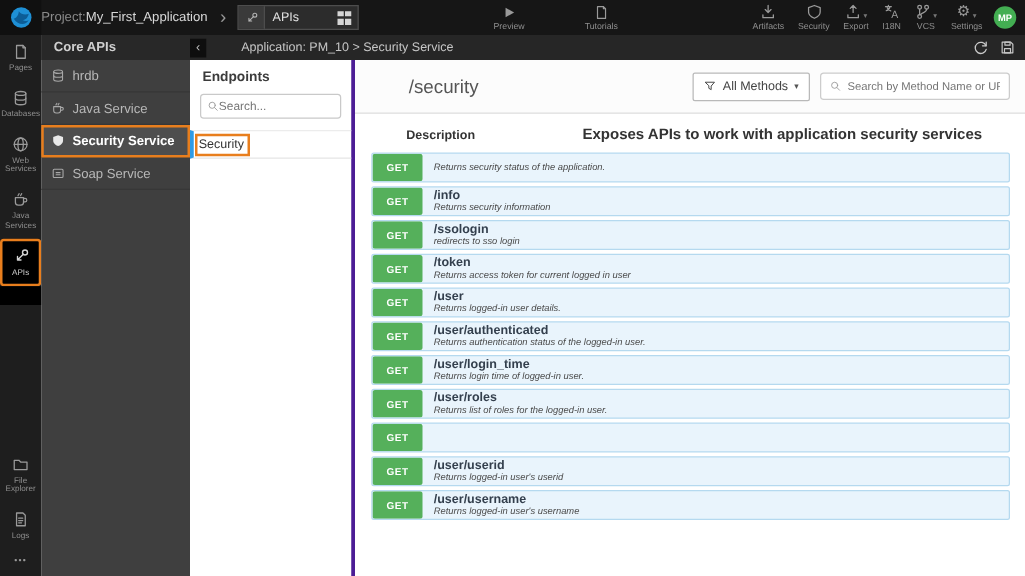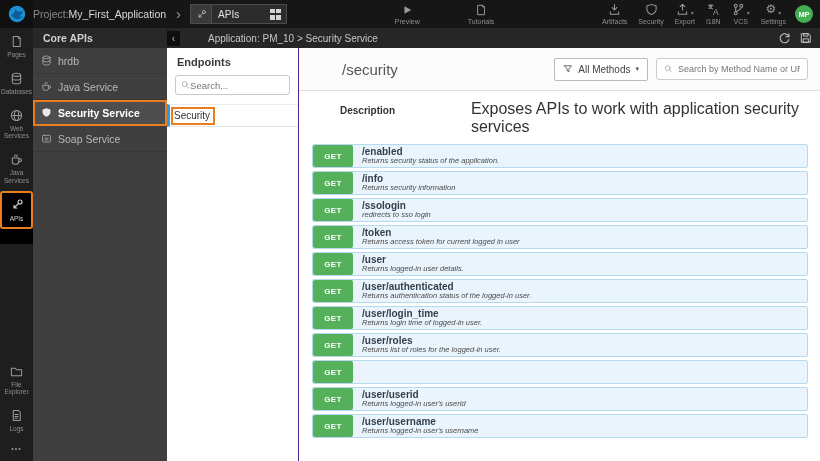--- a/index.html
+++ b/index.html
@@ -36,42 +36,42 @@
   .rail-item { display:flex; flex-direction:column; align-items:center; gap:3px; padding:7px 0 6px;
     color:#8f8f8f; font-size:6.5px; text-align:center; line-height:1.2; }
   .rail-item .glyph { color:#9a9a9a; }
   .rail-item.active { background:#000; outline:2px solid #e87e1d; outline-offset:-2px; border-radius:3px; color:#cfcfcf; }
   .rail-item.active .glyph { color:#d5d5d5; }
   .rail-black-spacer { height:15px; background:#000; }
   .rail-bottom { margin-top:auto; display:flex; flex-direction:column; }
   .rail-dots { color:#9a9a9a; font-size:7px; text-align:center; padding:6px 0 9px; letter-spacing:1px; }
 
   
-  .panel-core { width:134px; background:#3f3f3f; display:flex; flex-direction:column; }
+  .panel-core { width:119px; background:#3f3f3f; display:flex; flex-direction:column; }
   .core-header { height:20px; background:#282828; color:#d0d0d0; font-size:10.5px; font-weight:bold;
     display:flex; align-items:center; padding-left:10px; }
   .core-item { height:26px; display:flex; align-items:center; gap:6px; padding-left:8px;
     color:#b8b8b8; font-size:10.5px; border-bottom:1px solid #373737; }
   .core-item .glyph { color:#a8a8a8; }
   .core-item.selected { background:#4e4e4e; color:#fff; font-weight:bold;
     outline:2px solid #e87e1d; outline-offset:-2px; }
   .core-item.selected .glyph { color:#e8e8e8; }
 
   
   .content-col { flex:1; display:flex; flex-direction:column; min-width:0; }
   .breadcrumb-bar { height:20px; background:#262626; display:flex; align-items:center; }
   .collapse-btn { width:13px; height:15px; background:#0e0e0e; color:#bbb; font-size:10px;
     display:flex; align-items:center; justify-content:center; }
   .breadcrumb-text { color:#c6c6c6; font-size:10px; margin-left:28px; }
   .bc-actions { margin-left:auto; display:flex; gap:9px; margin-right:8px; color:#c9c9c9; }
 
   .content-row { flex:1; display:flex; min-height:0; }
 
   
-  .panel-endpoints { width:132px; background:#fff; border-right:1px solid #4c1d95; display:flex; flex-direction:column; }
+  .panel-endpoints { width:132px; background:#fff; border-right:3px solid #4c1d95; display:flex; flex-direction:column; }
   .ep-title { font-size:11px; font-weight:bold; color:#3b3b3b; padding:8px 0 7px 10px; }
   .ep-search { margin:0 8px 9px 8px; height:20px; border:1px solid #c9c9c9; border-radius:3px;
     display:flex; align-items:center; gap:0; padding:0 5px; color:#999; background:#fff; }
   .ep-search input { border:none; outline:none; width:100%; font-size:9.5px; color:#555; font-family:inherit; }
   .ep-item { border-left:3px solid #2e9be6; border-top:1px solid #ececec; border-bottom:1px solid #e5e5e5;
     padding:5px 0 5px 3px; font-size:10px; color:#333; }
   .annotated-box { outline:2px solid #e87e1d; padding:1px 3px 2px 1px; }
 
   
   .main { flex:1; display:flex; flex-direction:column; background:#fff; min-width:0; }
@@ -81,21 +81,21 @@
   .header-right { margin-left:auto; display:flex; align-items:center; gap:8px; }
   .methods-dd { height:23px; border:1px solid #b9b9b9; border-radius:2px; background:#fff;
     display:flex; align-items:center; gap:5px; padding:0 8px; font-size:10px; color:#444; }
   .methods-dd .dd-caret { font-size:7px; color:#555; }
   .hdr-search { height:22px; width:152px; border:1px solid #ccc; border-radius:3px; background:#fff;
     display:flex; align-items:center; gap:5px; padding:0 7px; color:#999; }
   .hdr-search input { border:none; outline:none; width:100%; font-size:9px; color:#555; font-family:inherit; }
 
   .desc-row { display:flex; align-items:baseline; padding:9px 0 7px 41px; }
   .desc-label { width:94px; font-size:10px; font-weight:bold; color:#333; }
-  .desc-text { font-size:16px; font-weight:normal; color:#333;padding-left:47px; }
+  .desc-text { font-size:12px; font-weight:bold; color:#333;padding-left:47px; }
 
   .endpoint-list { padding:1px 12px 0 13px; }
   .ep-row { display:flex; align-items:stretch; height:24px; margin-bottom:3px;
     background:#e9f4fc; border:1px solid #b5d9ef; border-radius:2px; overflow:hidden; }
   .method-badge { width:40px; flex:0 0 40px; background:#55b05b; color:#fff; font-size:8px; font-weight:bold;
     letter-spacing:.4px; display:flex; align-items:center; justify-content:center; border-radius:2px; }
   .ep-info { padding-left:9px; display:flex; flex-direction:column; justify-content:center; line-height:1.18; min-width:0; }
   .ep-path { font-size:10px; font-weight:bold; color:#333f4d; }
   .ep-desc { font-size:7.5px; font-style:italic; color:#4a4a4a; }
 </style>
@@ -383,21 +383,20 @@
 
         <div class="desc-row">
           <span class="desc-label">Description</span>
           <span class="desc-text">Exposes APIs to work with application security services</span>
         </div>
 
         <div class="endpoint-list">
           <div class="ep-row">
             <span class="method-badge">GET</span>
             <span class="ep-info">
-                <span class="ep-path">/enabled</span>
                 <span class="ep-desc">Returns security status of the application.</span>
               </span>
           </div>
           <div class="ep-row">
             <span class="method-badge">GET</span>
             <span class="ep-info">
                 <span class="ep-path">/info</span>
                 <span class="ep-desc">Returns security information</span>
               </span>
           </div>

